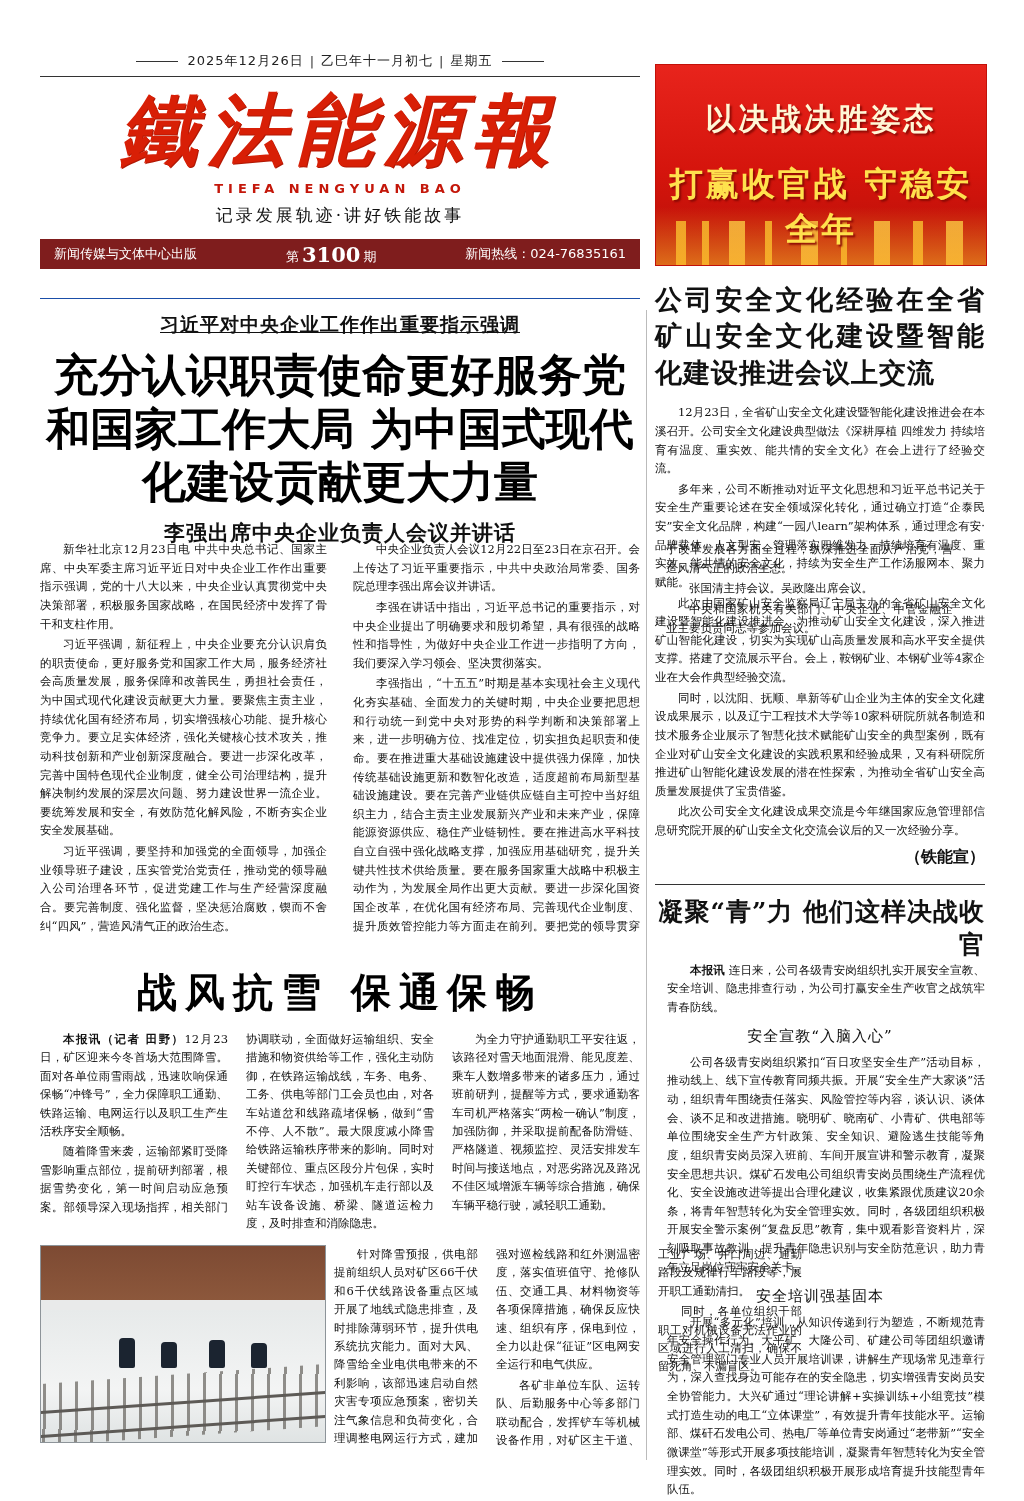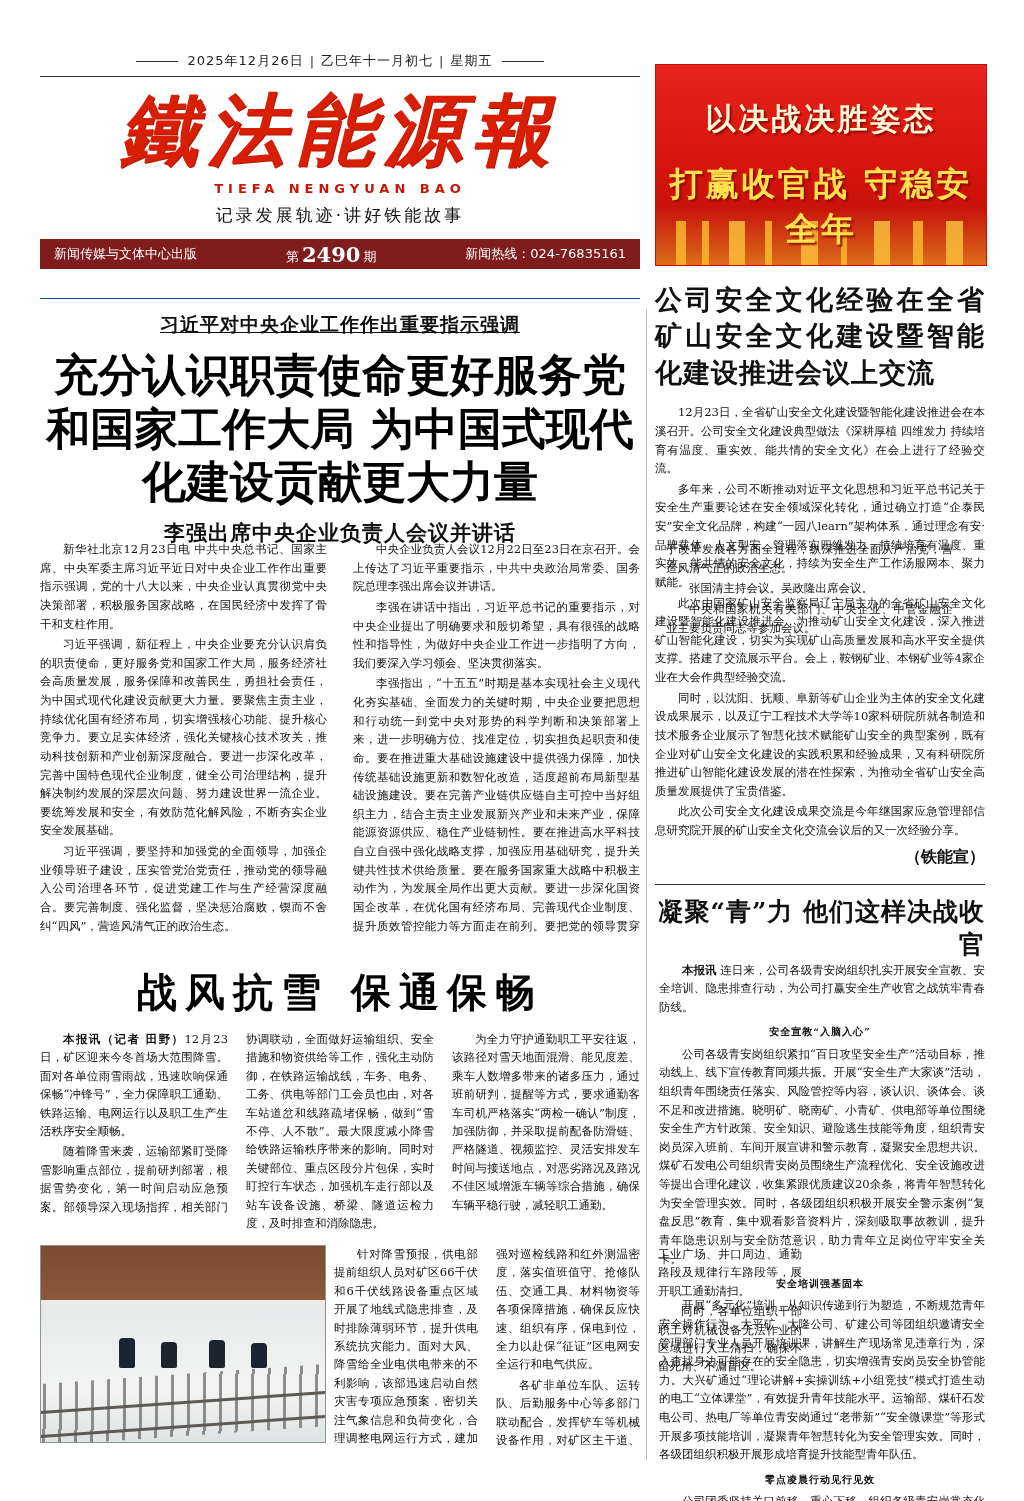--- a/index.html
+++ b/index.html
@@ -166,25 +166,25 @@
   .r-body p{margin:0 0 2px 0;text-indent:2em;}
   .sign{text-align:right;font-weight:bold;font-size:16px;margin-top:4px;}
 
   .r-divider{margin:14px 0 10px;height:1px;background:#333;}
 
   .r-title2{
     font-size:25px;font-weight:bold;text-align:right;letter-spacing:1px;
     font-family:"DejaVu Serif","Liberation Serif",serif;margin-top:6px;
   }
   .sec-h{
-    text-align:center;font-weight:bold;font-size:10px;margin:8px 0 4px;
+    text-align:center;font-weight:normal;font-size:15px;margin:8px 0 4px;
     font-family:"DejaVu Serif","Liberation Serif",serif;letter-spacing:1px;
   }
   .r2-body{font-size:11.5px;line-height:1.62;text-align:justify;font-family:"DejaVu Serif","Liberation Serif",serif;}
-  .r2-body p{margin:0 0 2px 4px;text-indent:2em;}
+  .r2-body p{margin:0 0 2px 12px;text-indent:2em;}
   .bold-lead{font-weight:bold;}
 </style>
 </head>
 <body>
 
 <div class="page">
 
   <div class="masthead">
     <div class="dateline">
       <span class="rule"></span>
@@ -195,21 +195,21 @@
       <span>星期五</span>
       <span class="rule"></span>
     </div>
     <div class="mast-rule"></div>
     <div class="logo">鐵法能源報</div>
     <div class="logo-pinyin">TIEFA NENGYUAN BAO</div>
     <div class="logo-slogan">记录发展轨迹·讲好铁能故事</div>
     <div class="mast-bar">
       <span>新闻传媒与文体中心出版</span>
       <span class="issue">
-        <span>第</span><b>2490</b><span>期</span>
+        <span>第</span><b>3100</b><span>期</span>
       </span>
       <span>新闻热线：024-76835161</span>
     </div>
   </div>
 
   <div class="banner">
     <div class="sky"></div>
     <div class="banner-t1">以决战决胜姿态</div>
     <div class="banner-t2">打赢收官战 守稳安全年</div>
   </div>

